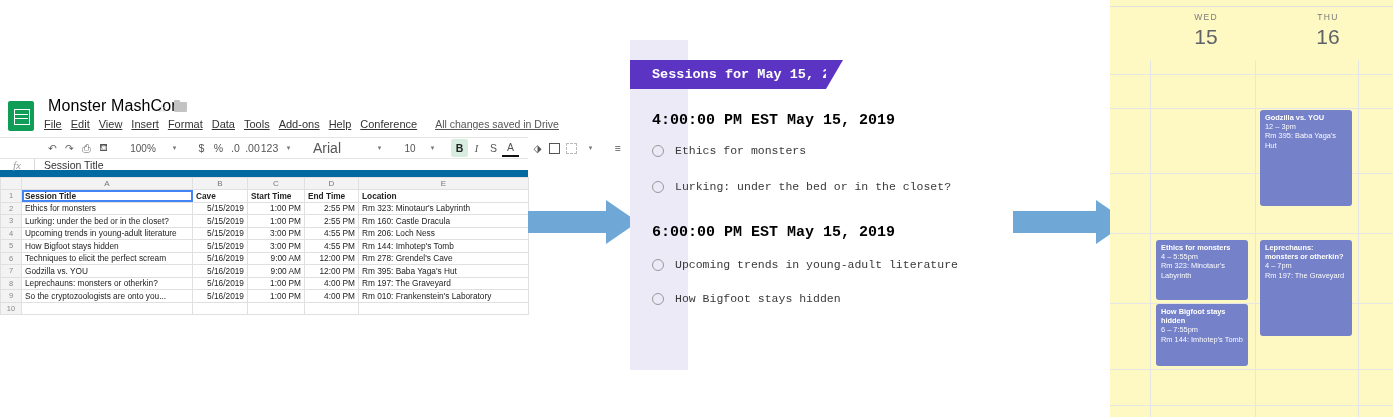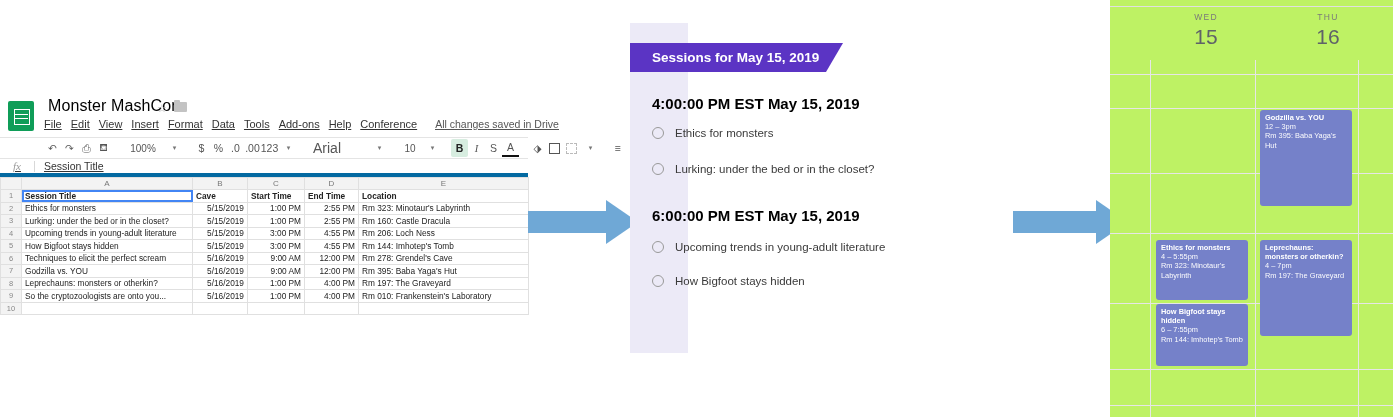--- a/index.html
+++ b/index.html
@@ -73,23 +73,23 @@
   .tb-ital { font-style: italic; font-family: "Liberation Serif", serif; }
   .tb-underA { border-bottom: 2px solid #111; line-height: 11px; }
   .tb-grid {
     width: 11px; height: 11px; border: 1.3px solid #555;
   }
   .tb-grid-i {
     width: 11px; height: 11px; border: 1.3px dashed #bbb;
   }
   .sh-formulabar {
     position: relative; height: 18px;
-    border-bottom: 4px solid #0369a1;
+    border-bottom: 7px solid #0369a1;
     display: flex; align-items: center;
-    font-size: 10.5px; color: #333; text-decoration: underline;
+    font-size: 10.5px; color: #333;
   }
   .fx-icon {
     width: 34px; text-align: center; color: #9a9a9a;
     font-style: italic; font-family: "Liberation Serif", serif; font-size: 11px;
   }
   .fx-divider { width: 1px; height: 11px; background: #d8d8d8; }
   .fx-value { padding-left: 9px; }
 
   
   .grid { position: relative; width: 528px; }
@@ -129,21 +129,21 @@
   
   .arrow { position: absolute; }
   .arrow-shaft { position: absolute; left: 0; top: 11px; height: 22px; }
   .arrow-head {
     position: absolute; top: 0; width: 0; height: 0;
     border-top: 22px solid transparent;
     border-bottom: 22px solid transparent;
   }
 
   
-  .formpanel { position: absolute; left: 630px; top: 23px; width: 330px; height: 330px; }
+  .formpanel { position: absolute; left: 630px; top: 40px; width: 330px; height: 330px; font-family: Liberation Mono, monospace; }
   .fp-leftstrip {
     position: absolute; left: 0; top: 0; width: 58px; height: 330px;
     background: #eceaf7;
   }
   .fp-sheet {
     position: absolute; left: 58px; top: 0; width: 272px; height: 330px;
     background: #ffffff;
   }
   .banner {
     position: absolute; left: 0;
@@ -170,21 +170,21 @@
     position: absolute; left: 22px;
     display: flex; align-items: center; gap: 11px;
     font-size: 11.5px; color: #3a3a3a; white-space: nowrap;
   }
   .radio {
     width: 12px; height: 12px; border-radius: 50%;
     border: 1.4px solid #999999; flex: none;
   }
 
   
-  .cal { position: absolute; left: 1110px; top: 0; width: 283px; height: 417px; background: #bef264; }
+  .cal { position: absolute; left: 1110px; top: 0; width: 283px; height: 417px; background: #fef9c3; }
   .cal-topline { position: absolute; left: 0; top: 6px; width: 283px; height: 1px; background: #e0e0e0; }
   .cal-dayhead { position: absolute; top: 12px; width: 100px; text-align: center; }
   .cal-dow { font-size: 8.5px; color: #7a7a7a; letter-spacing: 1.3px; }
   .cal-dnum { font-size: 21px; color: #5f6368; font-weight: normal; margin-top: 3px; }
   .cal-hline { position: absolute; height: 1px; background: #e6e6e6; }
   .cal-vline { position: absolute; width: 1px; background: #e6e6e6; }
   .event {
     position: absolute; border-radius: 3px;
     background: #7581c9; color: #ffffff;
     font-size: 7.4px; line-height: 9.2px;

